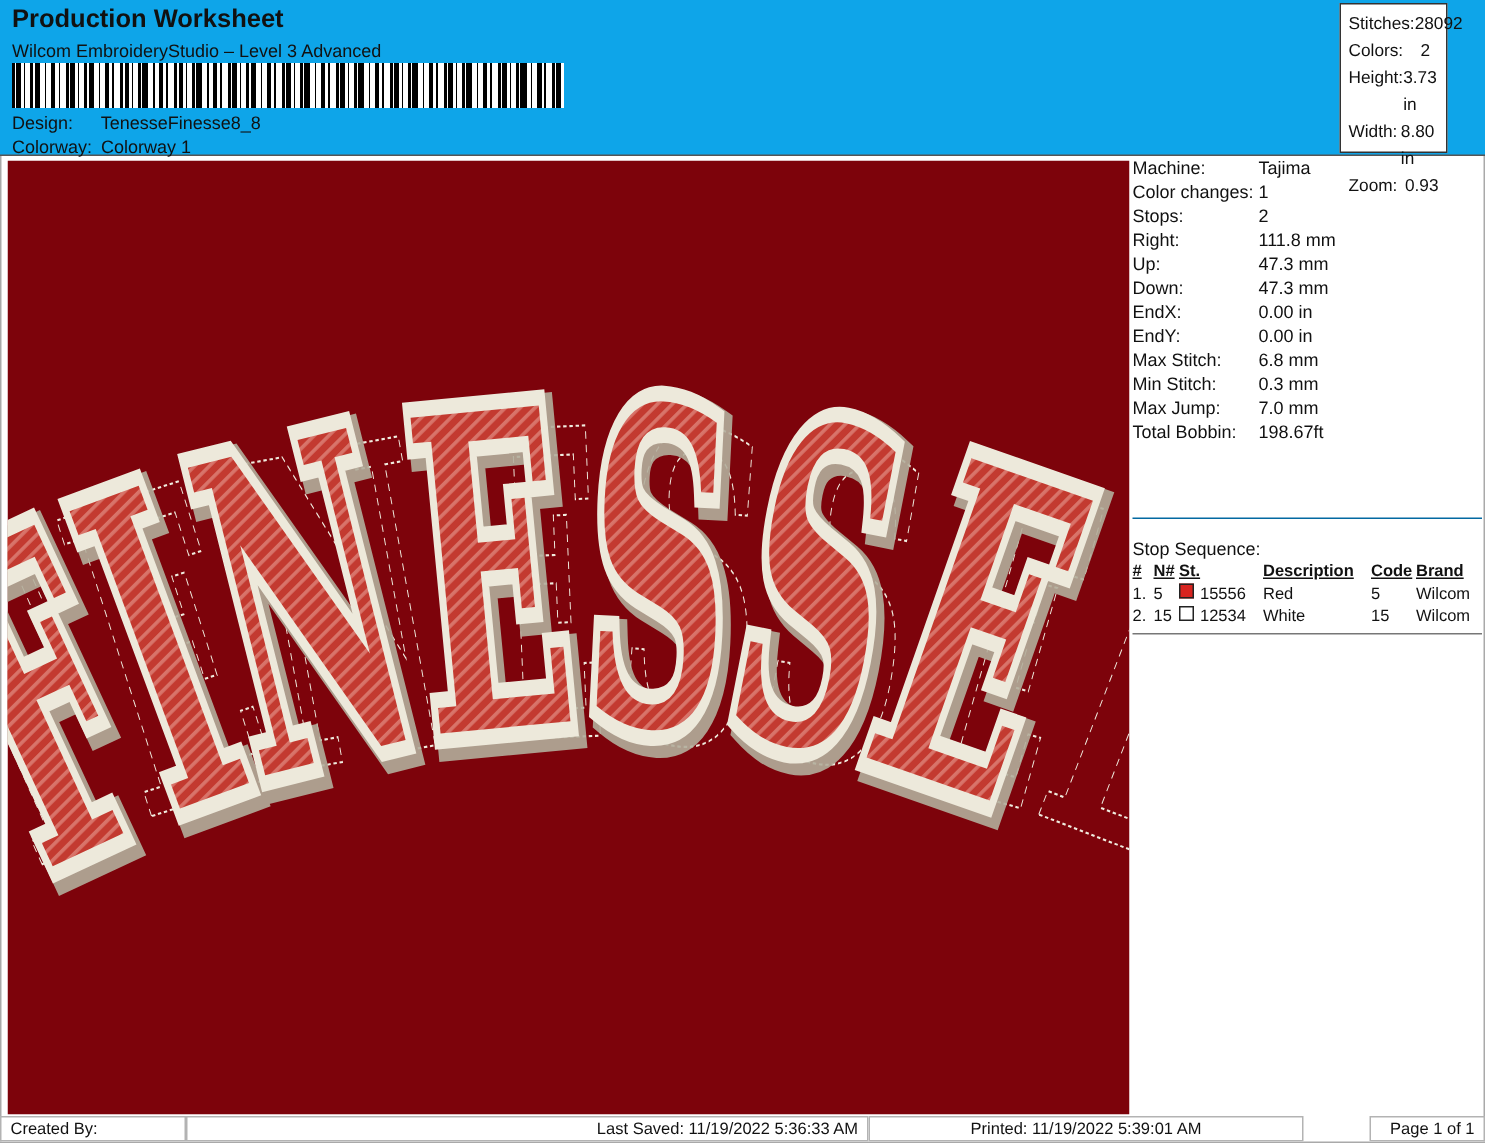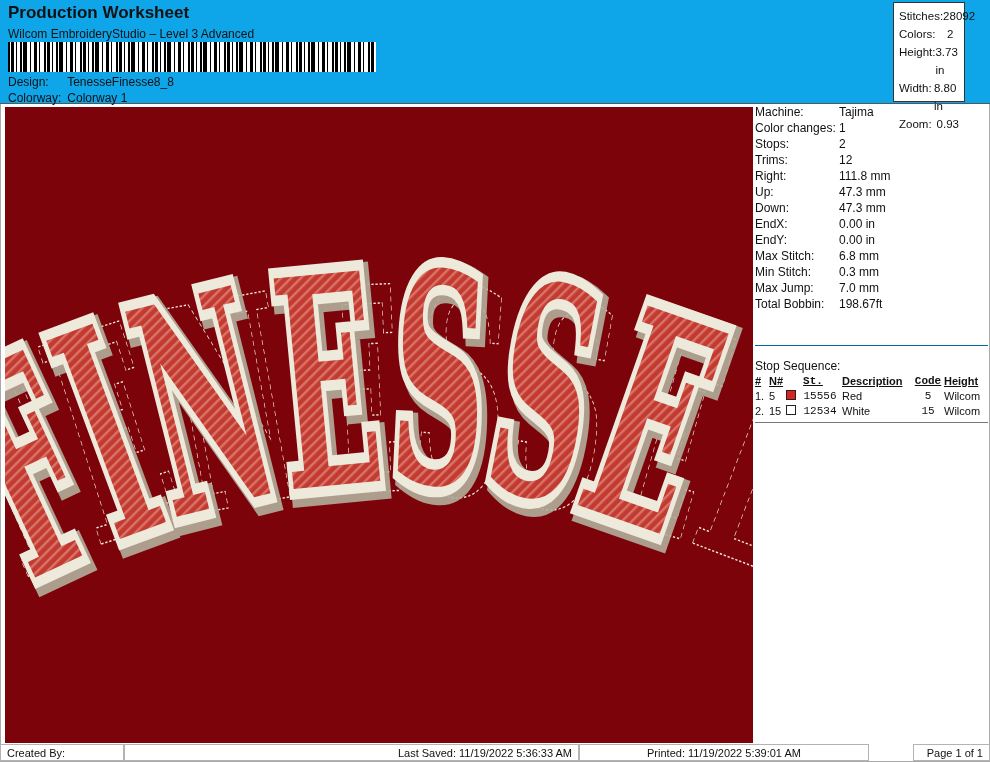--- a/index.html
+++ b/index.html
@@ -37,21 +37,21 @@
 
   
   .panel { position:absolute; left:755px; top:104px; width:233px; font-size:12px; }
   .prow { height:16px; line-height:16px; white-space:nowrap; }
   .prow .plbl { display:inline-block; width:84px; }
 
   .stopseq { position:absolute; left:755px; top:345px; width:233px; border-top:1px solid #0369a1; border-bottom:1px solid #777; padding:13px 0 3px 0; }
   .ss-title { font-size:12px; line-height:15px; }
   .ss-grid { display:grid; grid-template-columns:14px 17px 14px 42px 72px 30px 44px; font-size:11px; line-height:15px; align-items:center; }
   .ss-head { font-weight:700; text-decoration:underline; }
-  .ss-right { text-align:center; padding-right:2px;font-family:Liberation Mono, monospace; }
+  .ss-right { text-align:left; padding-right:2px; }
   .ss-span34 { grid-column:3 / 5; }
   .swatch { width:10px; height:10px; border:1px solid #222; display:inline-block; }
 
   
   .footer { position:absolute; left:0; top:744px; width:990px; height:18px; display:flex; font-size:11px; line-height:15px; }
   .fcell { border:1px solid #b3b3b3; background:#fff; height:17px; padding:1px 6px 0 6px; white-space:nowrap; }
   .fc1 { width:124px; }
   .fc2 { width:455px; text-align:right; }
   .fc3 { width:290px; text-align:center; }
   .fc4 { flex:1; text-align:right;margin-left:44px; }
@@ -122,41 +122,40 @@
     <text class="art-text" font-size="290" textLength="660" lengthAdjust="spacingAndGlyphs" paint-order="stroke" stroke-width="21" stroke-miterlimit="3" fill="url(#hatch)" stroke="#EDE9DB">
       <textPath href="#arcMain" startOffset="0">FINESSE</textPath>
     </text>
   </svg>
 </div>
 
 <div class="panel">
   <div class="prow"><span class="plbl">Machine:</span><span>Tajima</span></div>
   <div class="prow"><span class="plbl">Color changes:</span><span>1</span></div>
   <div class="prow"><span class="plbl">Stops:</span><span>2</span></div>
-  <div class="prow"><span class="plbl">Trims:</span><span>12</span></div>
   <div class="prow"><span class="plbl">Right:</span><span>111.8 mm</span></div>
   <div class="prow"><span class="plbl">Up:</span><span>47.3 mm</span></div>
   <div class="prow"><span class="plbl">Down:</span><span>47.3 mm</span></div>
   <div class="prow"><span class="plbl">EndX:</span><span>0.00 in</span></div>
   <div class="prow"><span class="plbl">EndY:</span><span>0.00 in</span></div>
   <div class="prow"><span class="plbl">Max Stitch:</span><span>6.8 mm</span></div>
   <div class="prow"><span class="plbl">Min Stitch:</span><span>0.3 mm</span></div>
   <div class="prow"><span class="plbl">Max Jump:</span><span>7.0 mm</span></div>
   <div class="prow"><span class="plbl">Total Bobbin:</span><span>198.67ft</span></div>
 </div>
 
 <div class="stopseq">
   <div class="ss-title">Stop Sequence:</div>
   <div class="ss-grid">
     <div class="ss-head">#</div>
     <div class="ss-head">N#</div>
     <div class="ss-head ss-right ss-span34">St.</div>
     <div class="ss-head">Description</div>
     <div class="ss-head ss-right">Code</div>
-    <div class="ss-head">Height</div>
+    <div class="ss-head">Brand</div>
 
     <div>1.</div>
     <div>5</div>
     <div><span class="swatch" style="background: rgb(216, 35, 31);"></span></div>
     <div class="ss-right">15556</div>
     <div>Red</div>
     <div class="ss-right">5</div>
     <div>Wilcom</div>
 
     <div>2.</div>

